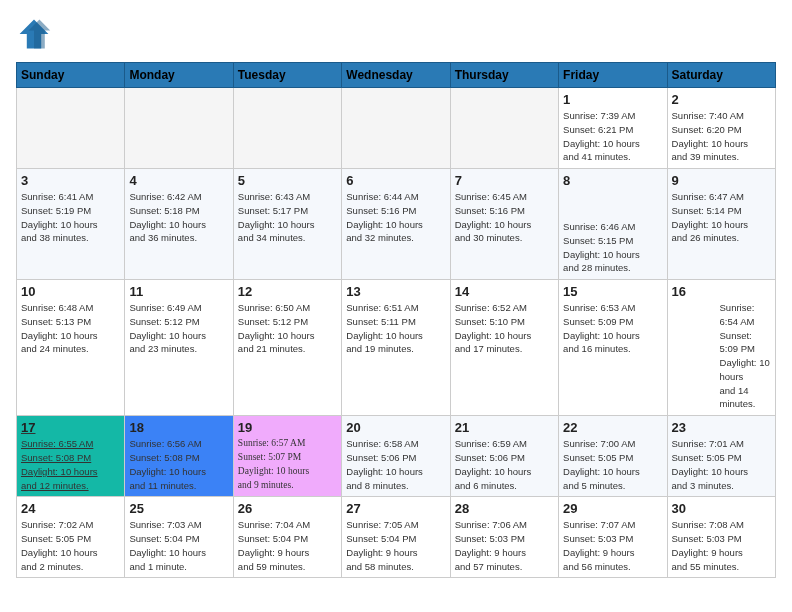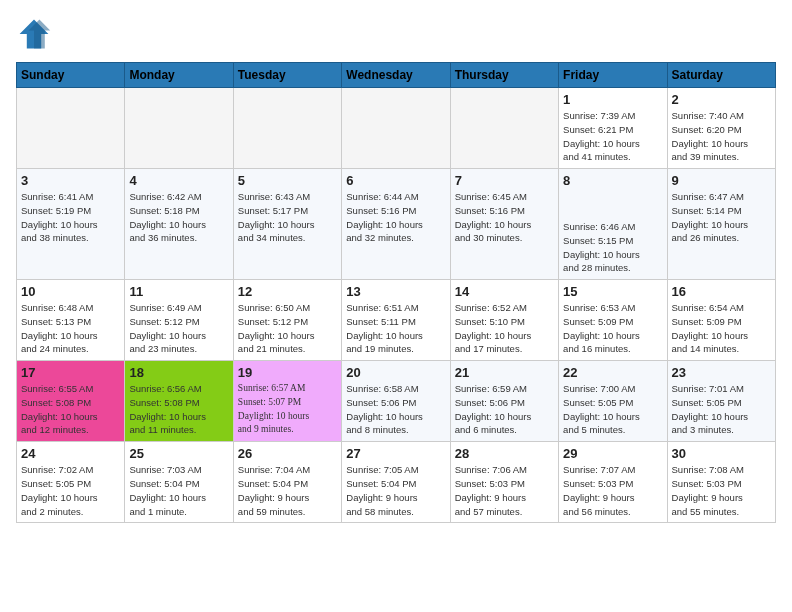--- a/index.html
+++ b/index.html
@@ -247,35 +247,35 @@
           </td>
           <td>
             <span class="day-num">15</span>
             <div class="day-info" style="white-space: pre-line;">Sunrise: 6:53 AM
 Sunset: 5:09 PM
 Daylight: 10 hours
 and 16 minutes.</div>
           </td>
           <td>
             <span class="day-num">16</span>
-            <div class="day-info" style="white-space: pre-line;">Sunrise: 6:54 AM
+            <div class="day-info" style="white-space: pre-line; margin-left: 48px;">Sunrise: 6:54 AM
 Sunset: 5:09 PM
 Daylight: 10 hours
 and 14 minutes.</div>
           </td>
         </tr>
         <tr>
-          <td style="background: #ec4899;">
+          <td style="background: #14b8a6; text-decoration: underline;">
             <span class="day-num">17</span>
             <div class="day-info" style="white-space: pre-line;">Sunrise: 6:55 AM
 Sunset: 5:08 PM
 Daylight: 10 hours
 and 12 minutes.</div>
           </td>
-          <td style="background: #84cc16;">
+          <td style="background: #3b82f6;">
             <span class="day-num">18</span>
             <div class="day-info" style="white-space: pre-line;">Sunrise: 6:56 AM
 Sunset: 5:08 PM
 Daylight: 10 hours
 and 11 minutes.</div>
           </td>
           <td style="background: #f0abfc;">
             <span class="day-num">19</span>
             <div class="day-info" style="white-space: pre-line; font-family: Liberation Serif, serif;">Sunrise: 6:57 AM
 Sunset: 5:07 PM

